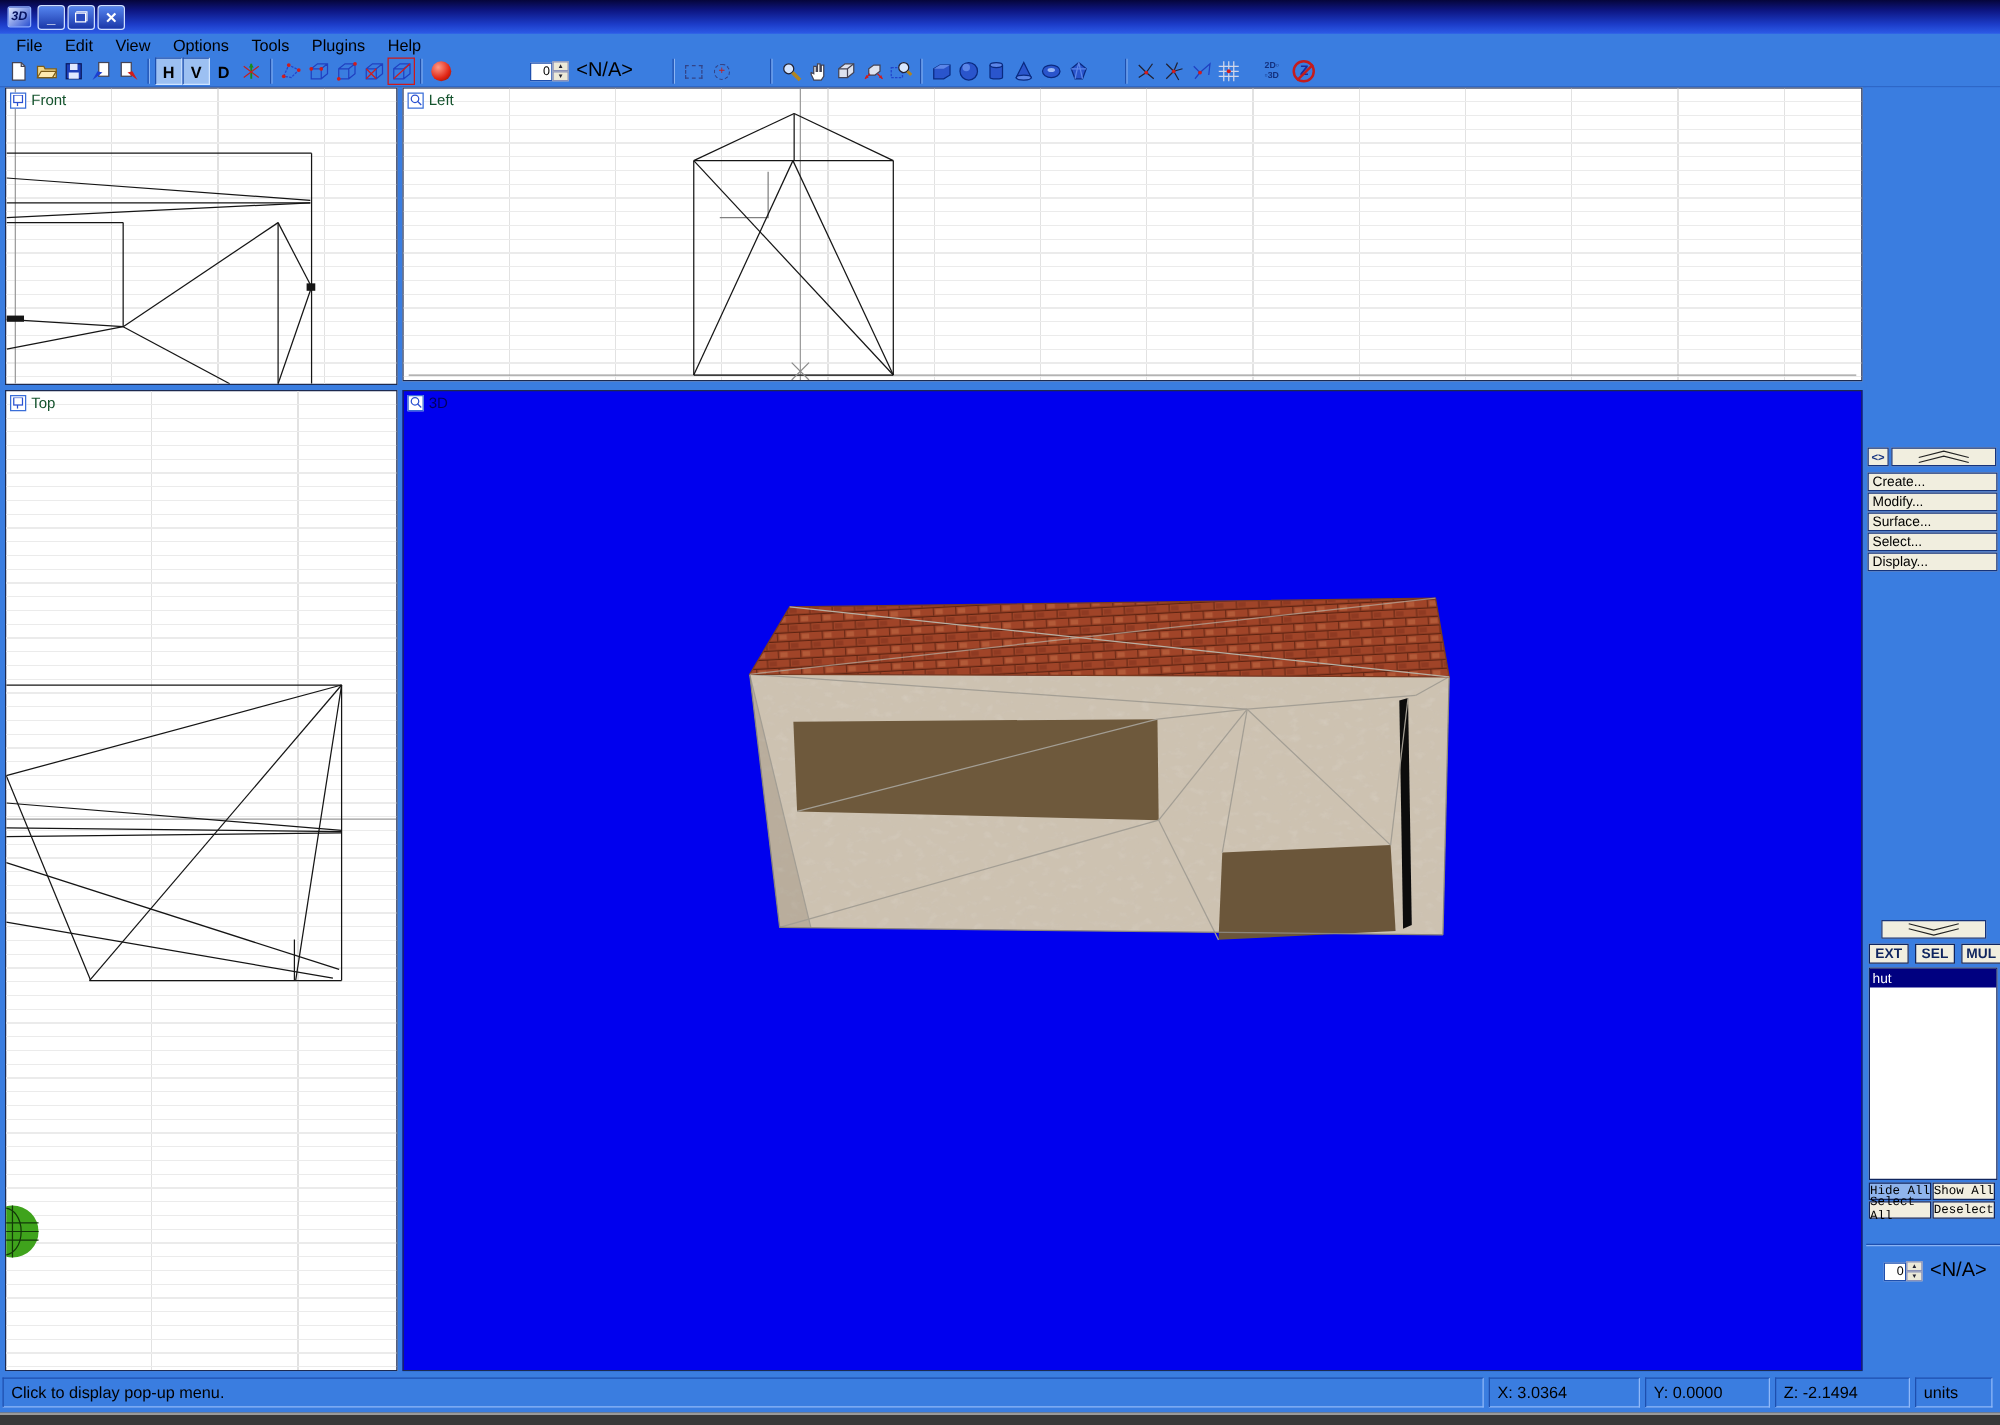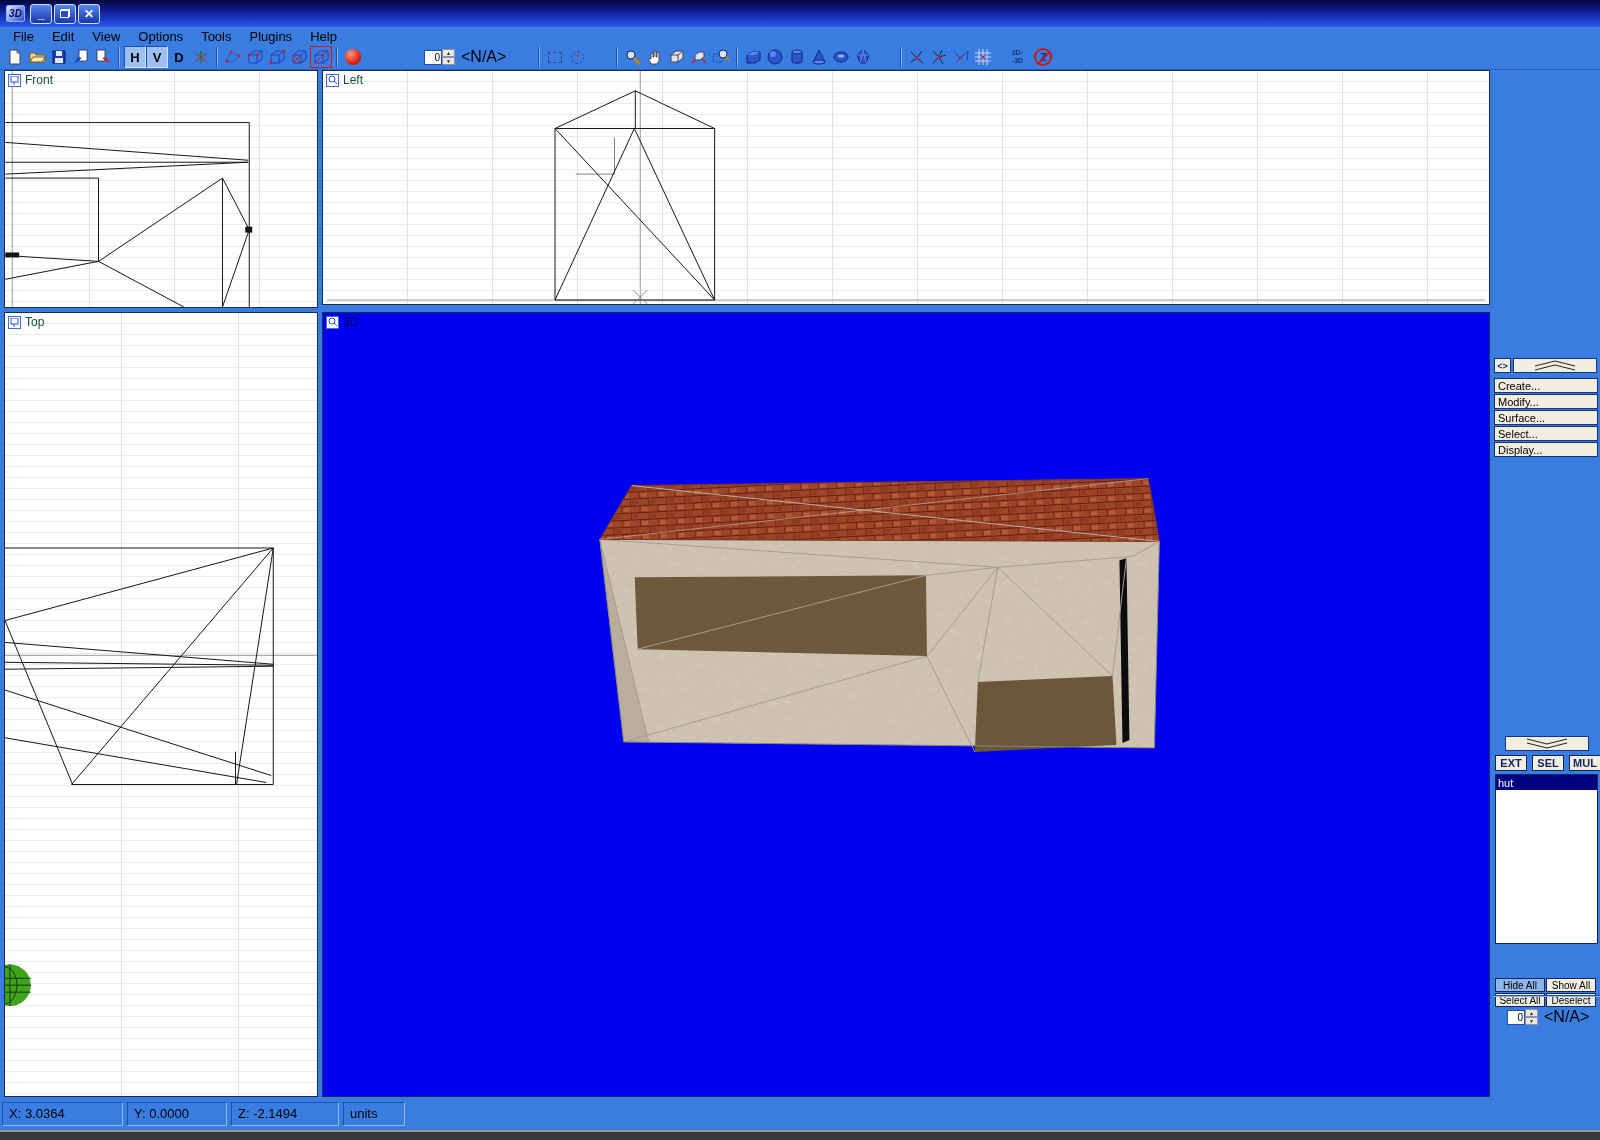--- a/index.html
+++ b/index.html
@@ -68,21 +68,21 @@
   .cat-btn { width:104px; height:15px; padding-left:3px; margin:1px 0 0 1px;text-align:center; }
   .swap-row { position:absolute; top:288px; left:1px; display:flex; gap:2px; }
   .swap-btn { width:17px; height:15px; justify-content:center; font-weight:bold; font-size:9px; color:#13307e; }
   .chev-btn { width:84px; height:15px; justify-content:center; }
   .chev-down-btn { position:absolute; top:666px; left:12px; width:84px; height:15px; justify-content:center; }
   .cats { position:absolute; top:307px; left:0; }
   .tabs { position:absolute; top:685px; left:2px; display:flex; gap:5px; }
   .tab-btn { width:32px; height:16px; justify-content:center; font-weight:bold; font-size:11px; color:#10255e; border:1px solid #10255e; }
   .objlist { position:absolute; top:704px; left:2px; width:103px; height:170px; background:#fff; border:1px solid #10255e; }
   .objrow { height:15px; background:#000080; color:#fff; font-size:11px; padding-left:2px; display:flex; align-items:center; }
-  .actions { position:absolute; top:908px; left:2px; width:103px; display:flex; flex-wrap:wrap; gap:1px; }
+  .actions { position:absolute; top:876px; left:2px; width:103px; display:flex; flex-wrap:wrap; gap:1px;font-family:Liberation Mono, monospace; }
   .act-btn { width:50px; height:14px; justify-content:center; font-size:10px; border:1px solid #10255e; }
   .act-btn.hl { background:#8fb4ec; }
   .panel-groove { position:absolute; top:925px; left:0; width:107px; height:2px; border-top:1px solid #1e4fae; border-bottom:1px solid #8ab4f4; }
   .panel-spin { position:absolute; top:938px; left:14px; display:flex; align-items:center; }
 
   
   .statusbar { position:absolute; left:0; top:1097px; width:1600px; height:33px; background:#3a7de0;
     display:flex; align-items:center; padding:3px 6px 3px 2px; gap:4px; }
   .sfield { border:1px solid; border-color:#1e4fae #8fb8f8 #8fb8f8 #1e4fae; height:24px; display:flex;
     align-items:center; font-size:13px; color:#000; padding:0 6px; }
@@ -551,18 +551,19 @@
             <span>▲</span>
             <span>▼</span>
           </div>
       </div>
       <div class="na-label">&lt;N/A&gt;</div>
     </div>
   </div>
 </div>
 
 <div class="statusbar">
+  <div class="sfield smsg">Click to display pop-up menu.</div>
   <div class="sfield sx">X: 3.0364</div>
   <div class="sfield sy">Y: 0.0000</div>
   <div class="sfield sz">Z: -2.1494</div>
   <div class="sfield su">units</div>
 </div>
 <div class="bottomstrip"></div>
 
 </body></html>

